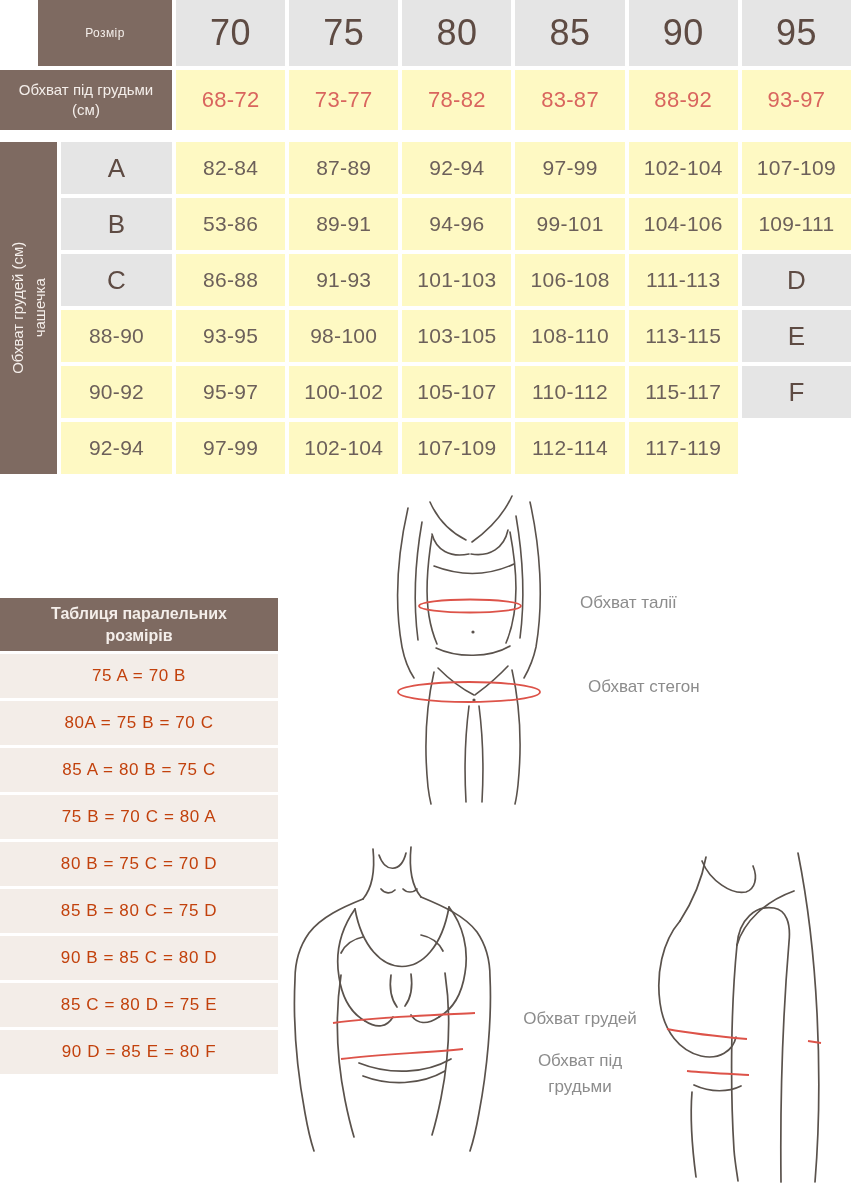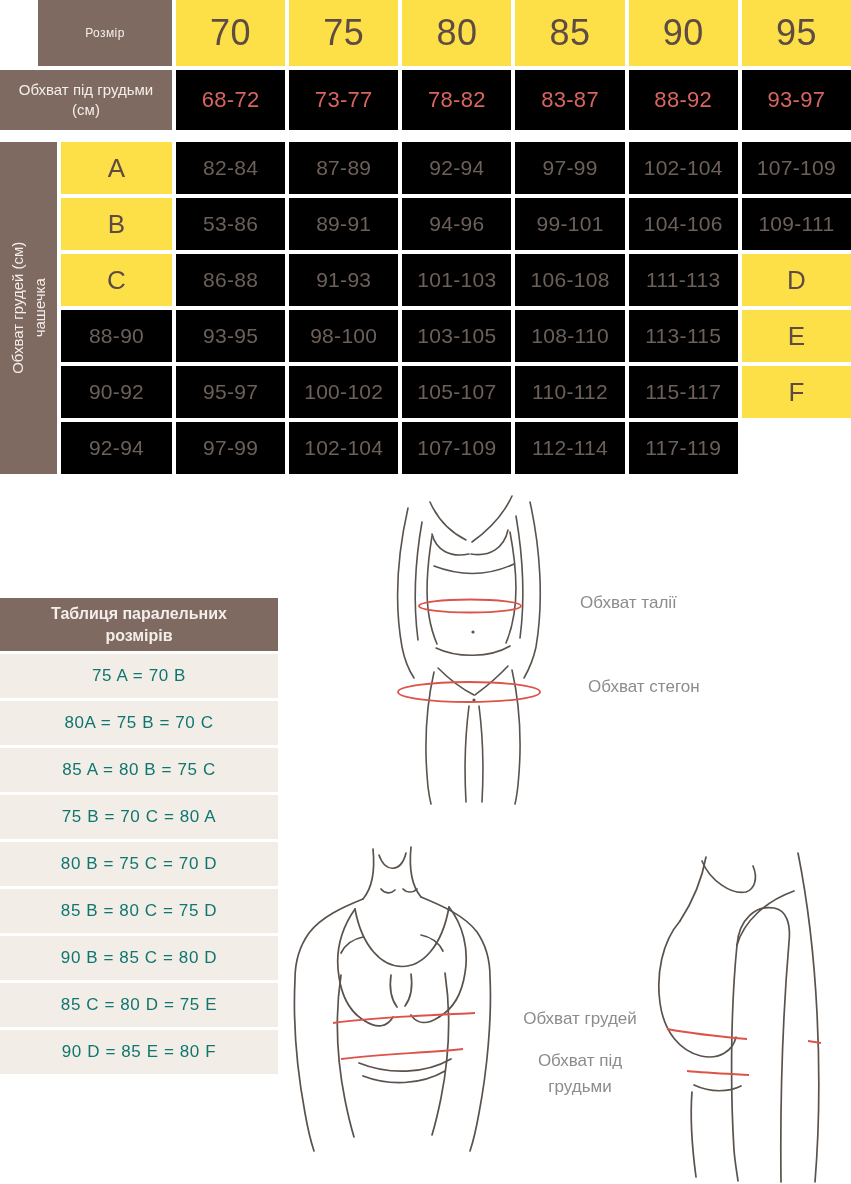--- a/index.html
+++ b/index.html
@@ -13,36 +13,36 @@
     display:grid;grid-template-columns:172px repeat(6,1fr);
     grid-template-rows:66px 60px;gap:4px;
   }
   .grid-body{
     position:absolute;left:0;top:142px;width:851px;height:332px;
     display:grid;grid-template-columns:57px 111px repeat(6,1fr);
     grid-template-rows:repeat(6,52px);gap:4px;
   }
   .cell{display:flex;align-items:center;justify-content:center;text-align:center;}
   .brown{background:#7e6a61;color:#f4eeea;}
-  .pink{background:#fde047;color:#5e4b43;}
-  .cream{background:#000000;color:#6c605a;}
+  .pink{background:#e5e5e5;color:#5e4b43;}
+  .cream{background:#fef9c3;color:#6c605a;}
   .corner{font-size:12px;letter-spacing:.4px;margin-left:38px;}
   .row2label{font-size:15px;line-height:1.35;padding:0 4px;}
   .size-num{font-size:36px;font-weight:400;letter-spacing:.5px;}
   .range-red{font-size:22px;color:#d9655e;letter-spacing:.3px;}
   .cup-letter{font-size:26px;}
   .val{font-size:21px;letter-spacing:.3px;}
   .vstrip{grid-row:1/7;grid-column:1;display:flex;align-items:center;justify-content:center;overflow:hidden;}
   .vtext{flex:0 0 auto;width:330px;transform:rotate(-90deg);text-align:center;
          color:#f4eeea;font-size:15px;line-height:1.45;}
   
   .ptable{position:absolute;left:0;top:598px;width:278px;}
   .phead{background:#7e6a61;color:#f4eeea;height:53px;display:flex;align-items:center;justify-content:center;
          text-align:center;font-size:16px;font-weight:bold;line-height:1.35;padding:0 48px;box-sizing:border-box;}
-  .prow{background:#f3ede8;color:#0f766e;height:44px;margin-top:3px;display:flex;align-items:center;
+  .prow{background:#f3ede8;color:#c2410c;height:44px;margin-top:3px;display:flex;align-items:center;
         justify-content:center;font-size:17px;letter-spacing:.6px;}
   
   .fig{position:absolute;}
   .fig-label{position:absolute;color:#8c8c8c;font-size:17px;line-height:1.5;}
   .lbl-waist{left:580px;top:590px;}
   .lbl-hips{left:588px;top:674px;}
   .lbl-bust{left:500px;top:1006px;width:160px;text-align:center;}
   .lbl-underbust{left:510px;top:1048px;width:140px;text-align:center;}
 </style>
 </head>

